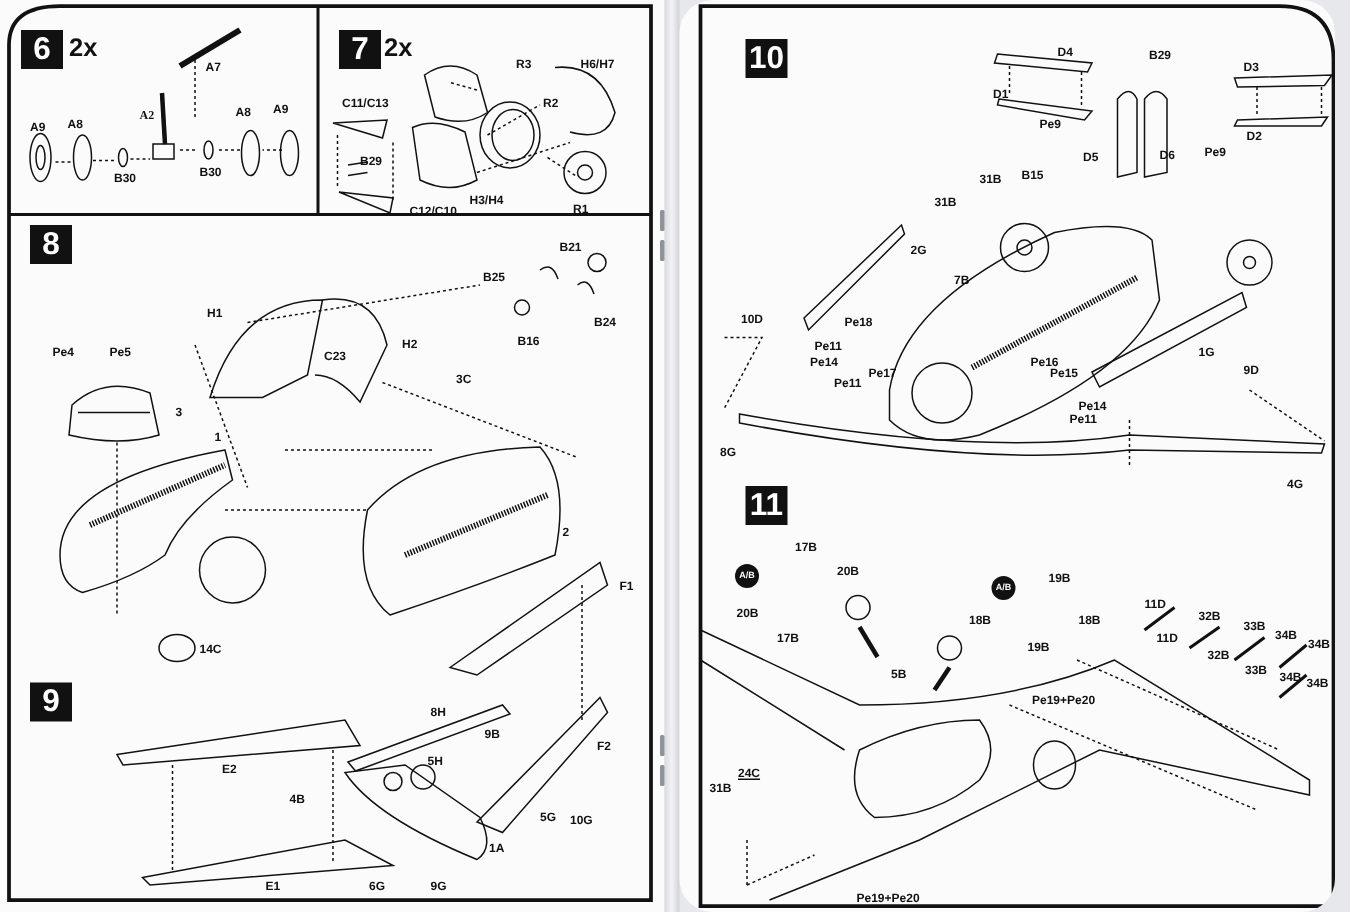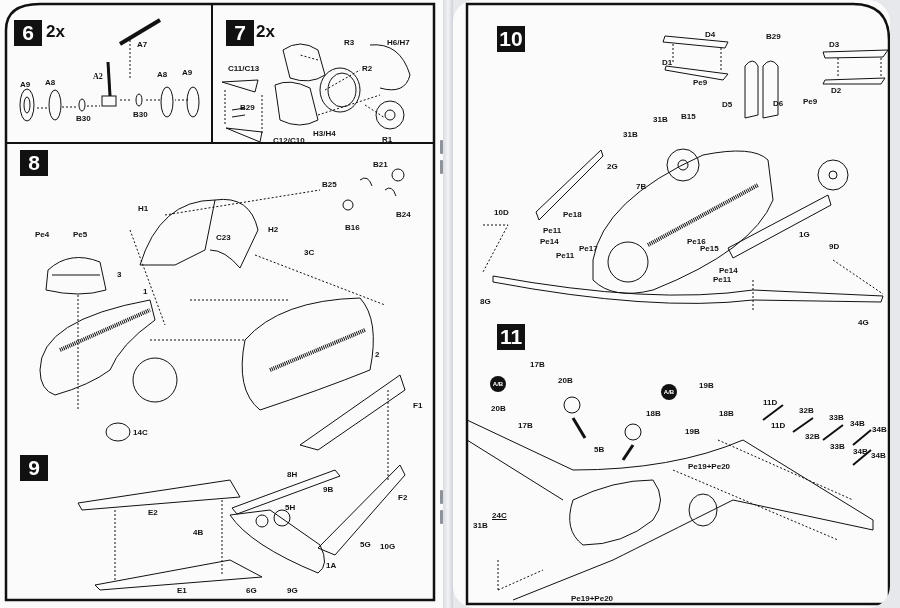--- a/index.html
+++ b/index.html
@@ -117,21 +117,21 @@
   <div class="lbl" style="left:268px;top:225px;">H2</div>
   <div class="lbl" style="left:216px;top:233px;">C23</div>
   <div class="lbl" style="left:304px;top:248px;">3C</div>
   <div class="lbl" style="left:35px;top:230px;">Pe4</div>
   <div class="lbl" style="left:73px;top:230px;">Pe5</div>
   <div class="lbl" style="left:117px;top:270px;">3</div>
   <div class="lbl" style="left:143px;top:287px;">1</div>
   <div class="lbl" style="left:375px;top:350px;">2</div>
   <div class="lbl" style="left:133px;top:428px;">14C</div>
 
-  <div class="lbl" style="left:398px;top:401px;padding-left:15px;">F1</div>
+  <div class="lbl" style="left:398px;top:386px;padding-left:15px;">F1</div>
   <div class="lbl" style="left:287px;top:470px;">8H</div>
   <div class="lbl" style="left:323px;top:485px;">9B</div>
   <div class="lbl" style="left:285px;top:503px;">5H</div>
   <div class="lbl" style="left:148px;top:508px;">E2</div>
   <div class="lbl" style="left:398px;top:493px;">F2</div>
   <div class="lbl" style="left:193px;top:528px;">4B</div>
   <div class="lbl" style="left:360px;top:540px;">5G</div>
   <div class="lbl" style="left:380px;top:542px;">10G</div>
   <div class="lbl" style="left:326px;top:561px;">1A</div>
   <div class="lbl" style="left:177px;top:586px;">E1</div>

